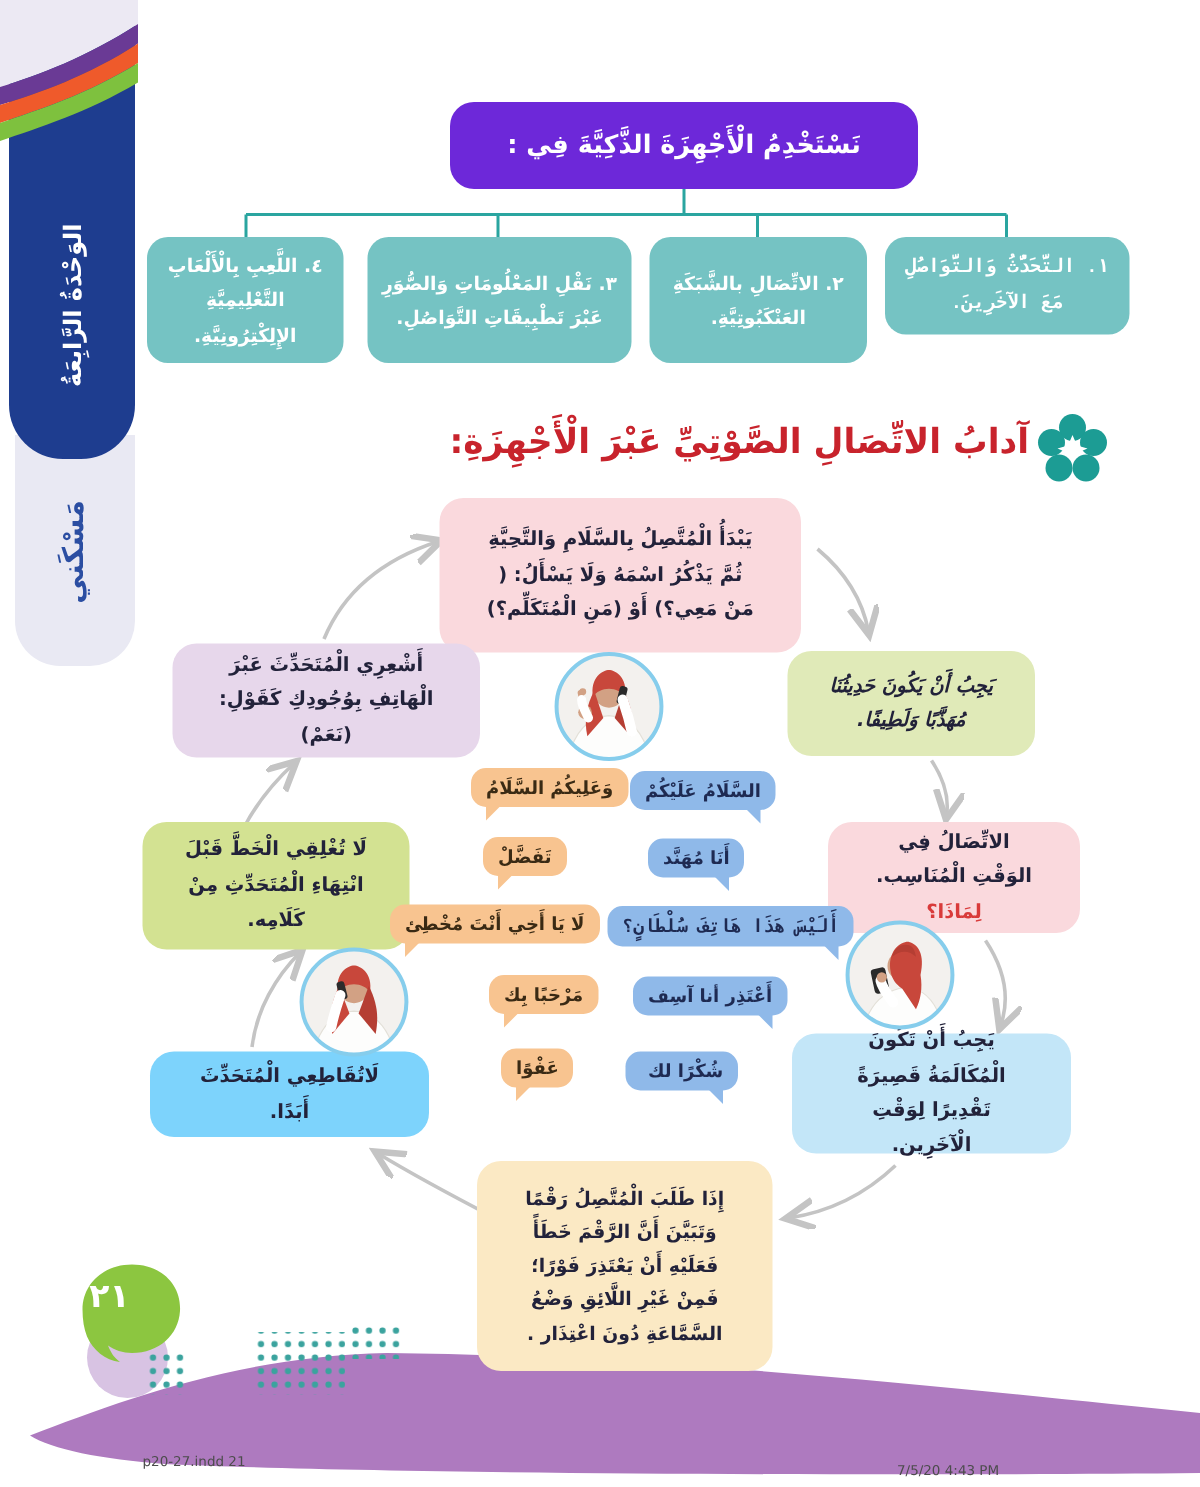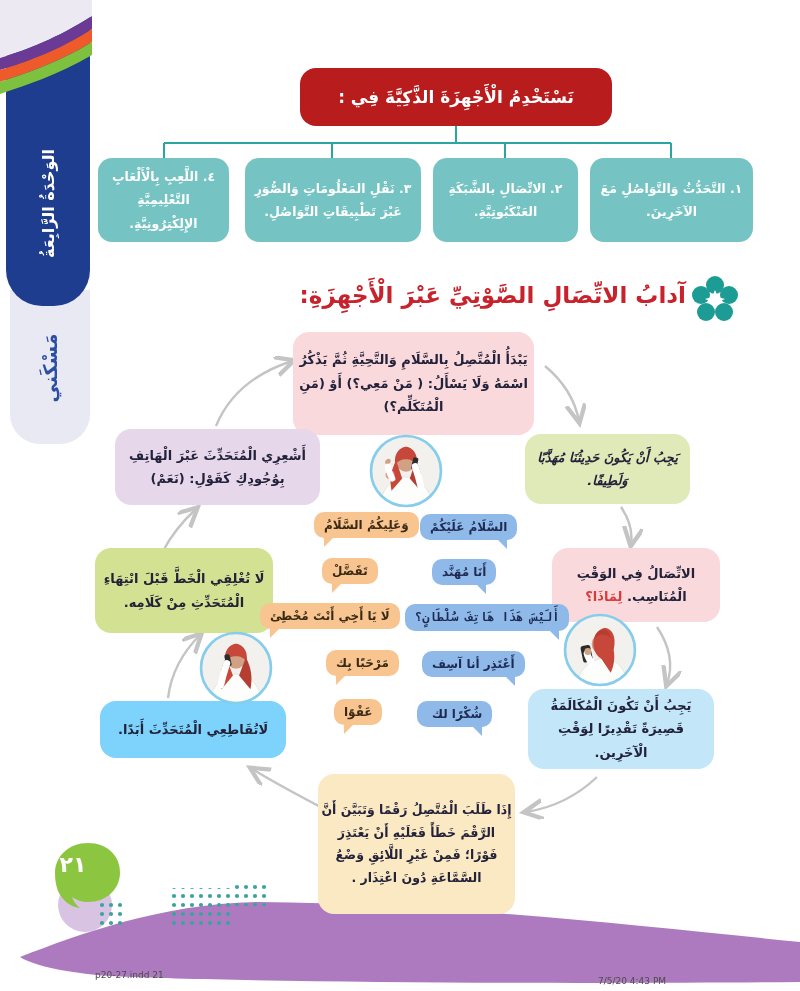--- a/index.html
+++ b/index.html
@@ -15,37 +15,37 @@
     border-radius:0 0 36px 36px;z-index:2;}
   #corner-svg{left:0;top:0;z-index:3;}
   .vtext{position:absolute;left:0;top:0;width:100%;height:100%;display:flex;
     align-items:center;justify-content:center;}
   .vtext span{transform:rotate(-90deg);white-space:nowrap;display:block;}
   #unit-wrap{left:6px;top:118px;width:84px;height:170px;z-index:4;}
   #unit-wrap span{color:#ffffff;font-size:16px;font-weight:700;}
   #lesson-wrap{left:10px;top:318px;width:80px;height:100px;z-index:4;}
   #lesson-wrap span{color:#2B4EA2;font-size:19px;font-weight:700;}
   
-  #tree-title{left:300px;top:68px;width:312px;height:58px;background:#b91c1c;
+  #tree-title{left:300px;top:68px;width:312px;height:58px;background:#6d28d9;
     border-radius:16px;display:flex;align-items:center;justify-content:center;
     color:#fff;font-size:17px;font-weight:700;z-index:2;}
   .tree-box{background:#75C3C3;border-radius:14px;color:#fff;font-weight:700;
     font-size:12.5px;line-height:1.85;display:flex;align-items:center;justify-content:center;
     text-align:center;padding:4px 8px;box-sizing:border-box;z-index:2;}
-  #tree-box-1{left:590px;top:158px;width:163px;height:84px;}
+  #tree-box-1{left:590px;top:158px;width:163px;height:65px;font-family:Liberation Mono, monospace;}
   #tree-box-2{left:433px;top:158px;width:145px;height:84px;}
   #tree-box-3{left:245px;top:158px;width:176px;height:84px;}
   #tree-box-4{left:98px;top:158px;width:131px;height:84px;}
   
   #section-heading{left:380px;top:282px;width:306px;height:36px;color:#C8232C;
     font-size:23px;font-weight:700;text-align:center;white-space:nowrap;z-index:2;}
   #flower{left:690px;top:275px;z-index:2;}
   
   .bbl{position:absolute;border-radius:16px;color:#22223A;font-weight:700;
-    font-size:13px;line-height:1.8;text-align:center;padding:8px 2px;
+    font-size:13px;line-height:1.8;text-align:center;padding:8px 28px;
     box-sizing:border-box;display:flex;align-items:center;justify-content:center;z-index:3;}
   #bbl-top-pink{left:293px;top:332px;width:241px;height:103px;background:#FAD9DD;}
   #bbl-left-purple{left:115px;top:429px;width:205px;height:76px;background:#E7D7EB;}
   #bbl-right-green{left:525px;top:434px;width:165px;height:70px;background:#E0EAB8;font-style:italic;}
   #bbl-right-pink{left:552px;top:548px;width:168px;height:74px;background:#FAD9DD;}
   #bbl-right-blue{left:528px;top:689px;width:186px;height:80px;background:#C3E6F8;}
   #bbl-bottom-yellow{left:318px;top:774px;width:197px;height:140px;background:#FBE9C4;font-size:12.5px;}
   #bbl-left-yellow{left:100px;top:701px;width:186px;height:57px;background:#7dd3fc;}
   #bbl-left-green{left:95px;top:548px;width:178px;height:85px;background:#D3E292;}
   .red-word{color:#D93A3A;}

